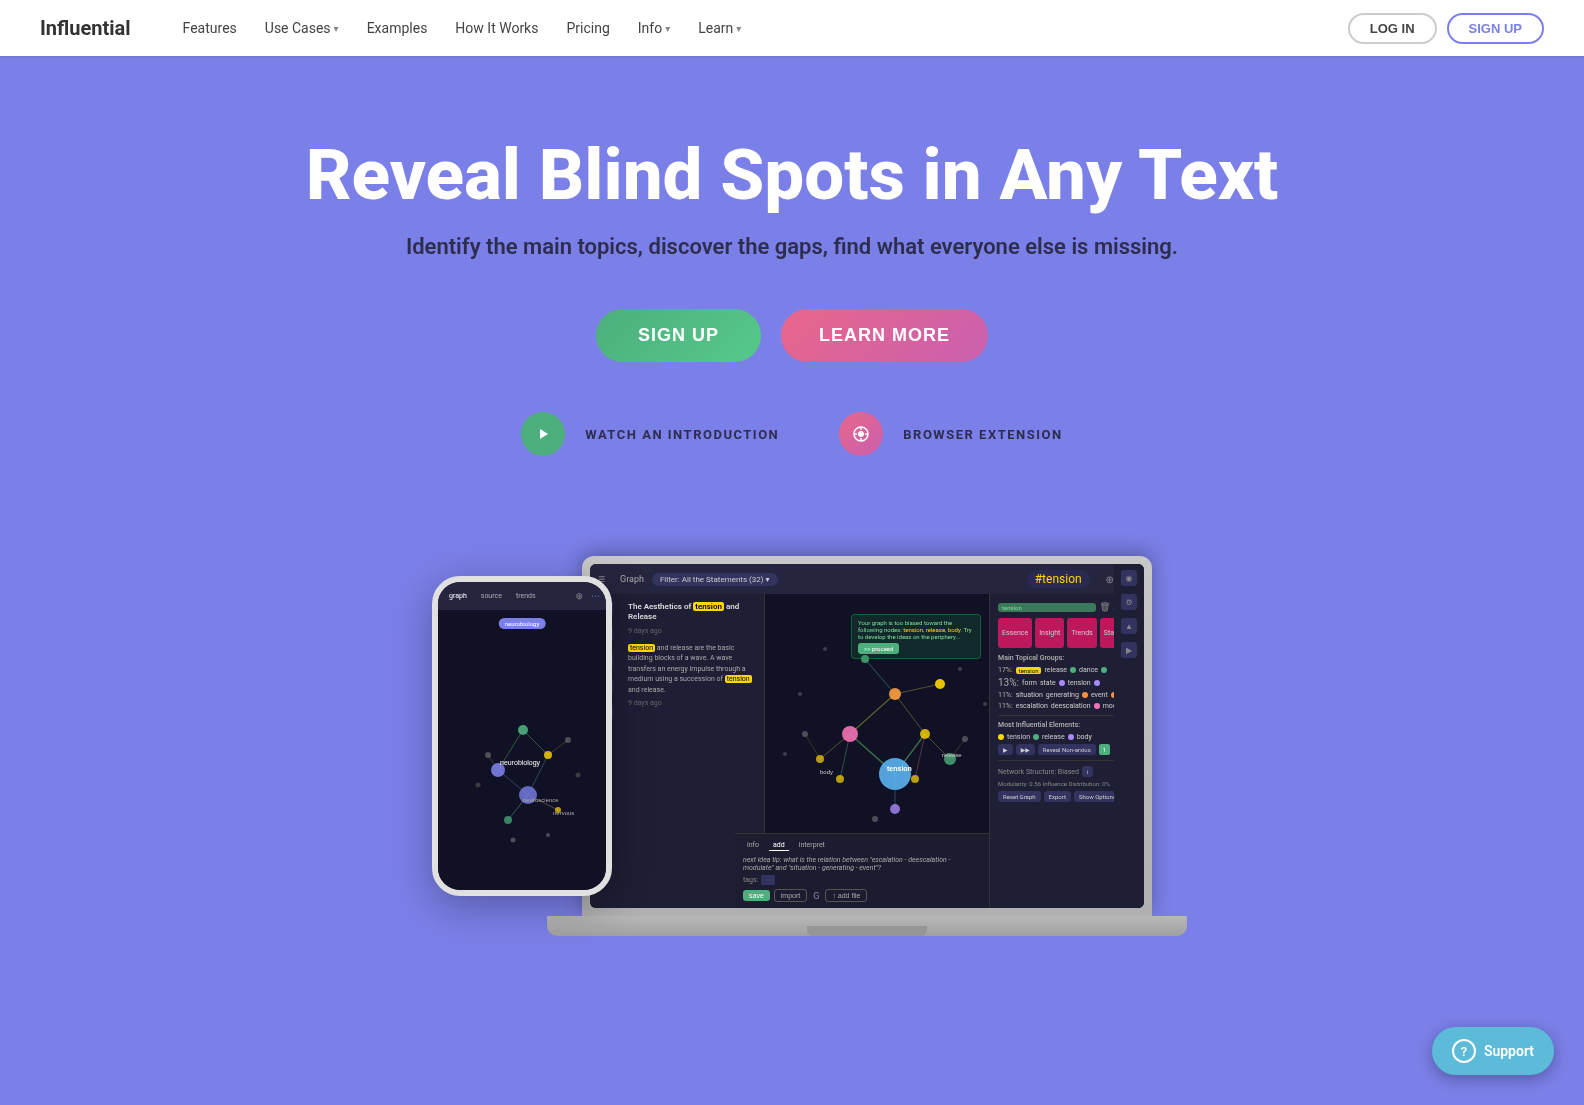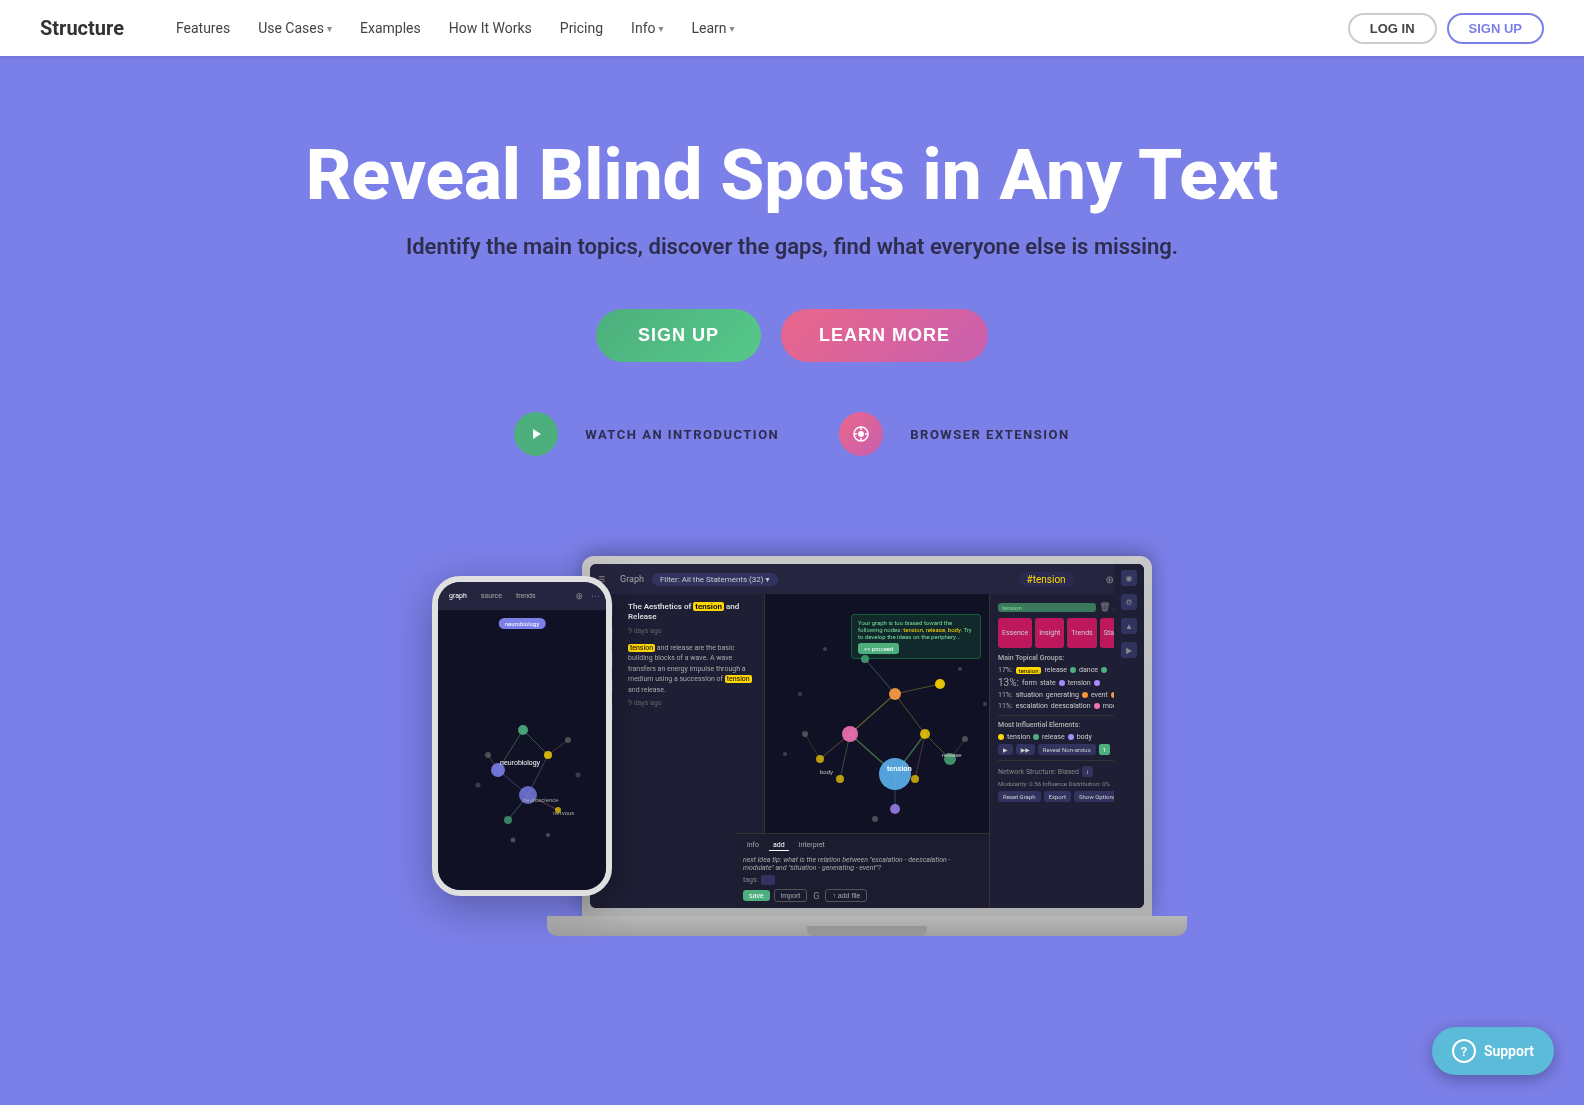--- a/index.html
+++ b/index.html
@@ -120,21 +120,21 @@
     }
     .hero-links {
       display: flex;
       justify-content: center;
       gap: 60px;
       margin-bottom: 50px;
     }
     .hero-link-item {
       display: flex;
       align-items: center;
-      gap: 27px;
+      gap: 20px;
       cursor: pointer;
     }
     .hero-link-icon {
       width: 44px;
       height: 44px;
       border-radius: 50%;
       display: flex;
       align-items: center;
       justify-content: center;
       font-size: 20px;
@@ -534,21 +534,21 @@
       font-size: 6px;
       display: inline-block;
       margin-top: 3px;
       cursor: pointer;
     }
   </style>
 </head>
 <body>
 
 <nav>
-  <div class="nav-logo">Structure</div>
+  <div class="nav-logo">Influential</div>
   <div class="nav-links">
     <span class="nav-link">Features</span>
     <span class="nav-link">Use Cases <span class="nav-chevron">▾</span></span>
     <span class="nav-link">Examples</span>
     <span class="nav-link">How It Works</span>
     <span class="nav-link">Pricing</span>
     <span class="nav-link">Info <span class="nav-chevron">▾</span></span>
     <span class="nav-link">Learn <span class="nav-chevron">▾</span></span>
   </div>
   <div class="nav-actions">
@@ -639,21 +639,21 @@
   <div class="laptop-mockup">
     <div class="laptop-screen-frame">
       <div class="laptop-screen">
 
         <div class="ls-topbar">
           <span class="ls-menu-icon">≡</span>
           <span class="ls-tab-label">Graph</span>
           <div class="ls-filter-badge">Filter: All the Statements (32) ▾</div>
           <div class="ls-spacer"></div>
 
-          <div style="background:#2a2a50;border-radius:10px;padding:2px 8px;font-size:10px;color:#ffd700;margin-right:24px;">#tension</div>
+          <div style="background:#2a2a50;border-radius:10px;padding:2px 8px;font-size:12px;color:#ffd700;margin-right:8px;">#tension</div>
           <span style="color:#888;font-size:10px;">⊕</span>
           <span style="color:#888;font-size:10px;margin-left:4px;">〰</span>
         </div>
 
         <div class="ls-body">
 
           <div class="ls-sidebar-left">
             <div class="ls-sidebar-icon">⊕</div>
             <div class="ls-sidebar-icon">✎</div>
             <div class="ls-sidebar-icon">⇄</div>

